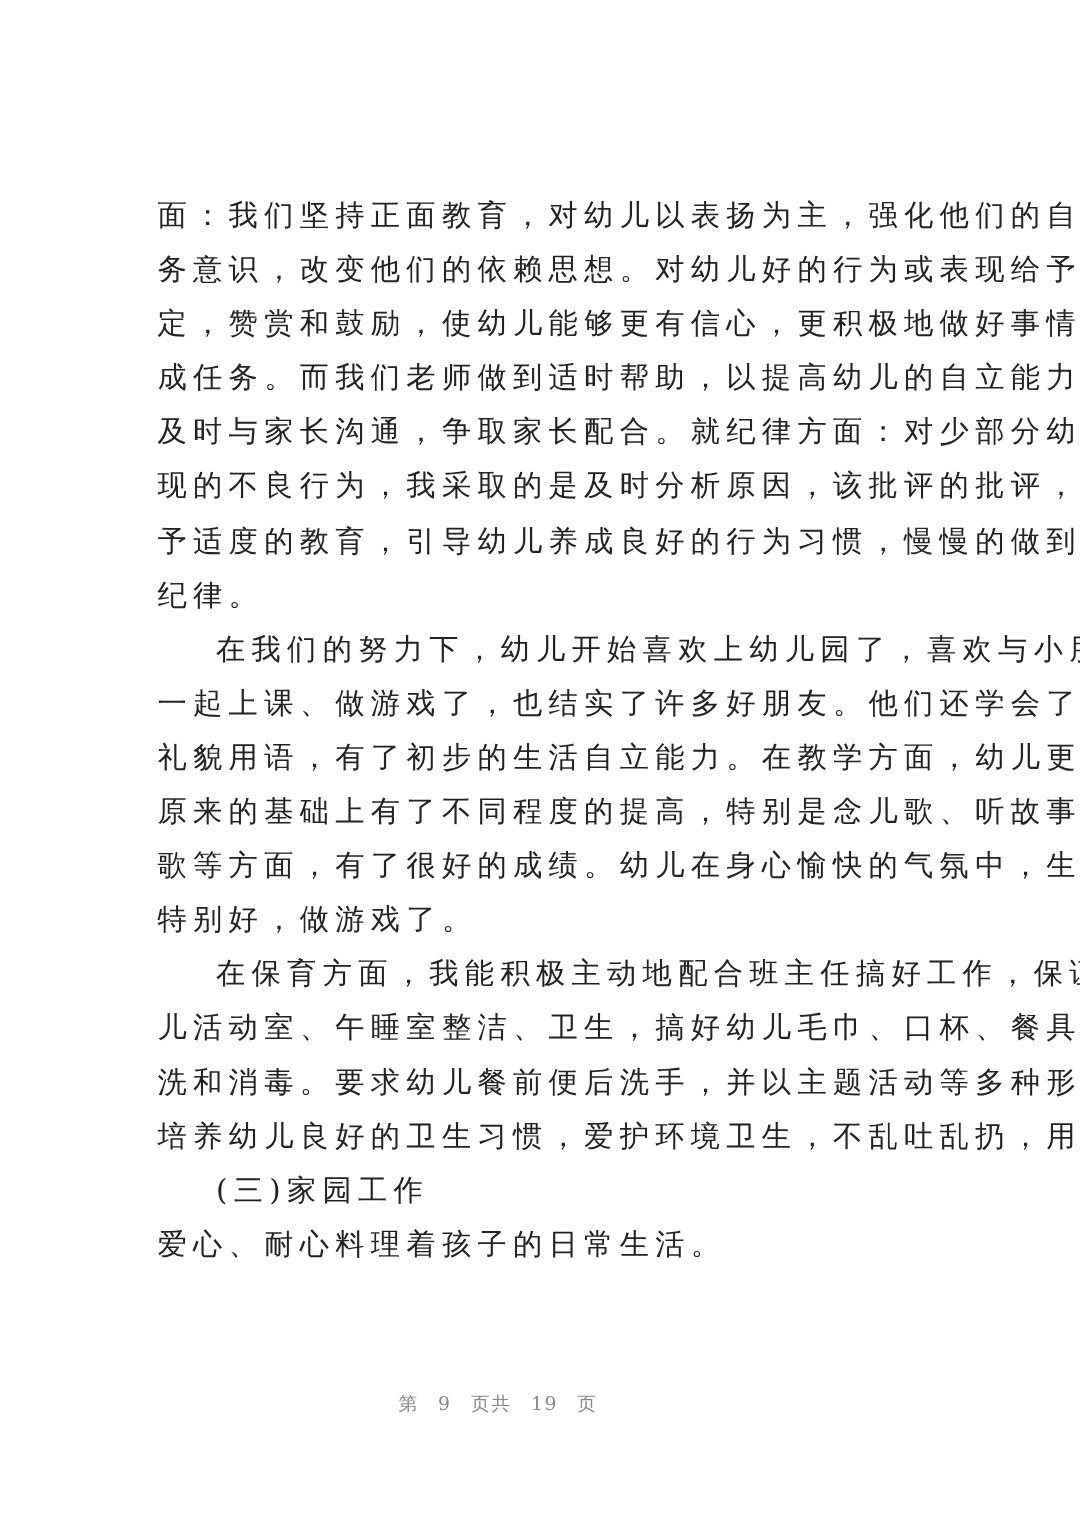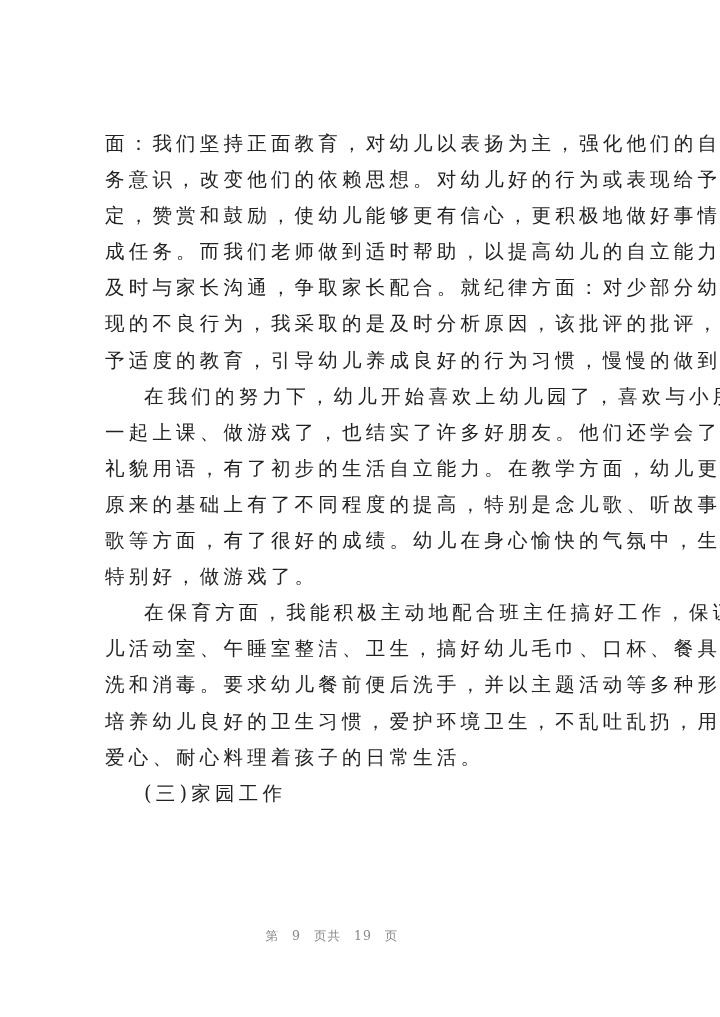--- a/index.html
+++ b/index.html
@@ -59,28 +59,29 @@
 
 <div class="page">
   <div class="body-text">
     <div class="line">面：我们坚持正面教育，对幼儿以表扬为主，强化他们的自我服</div>
     <div class="line">务意识，改变他们的依赖思想。对幼儿好的行为或表现给予肯</div>
     <div class="line">定，赞赏和鼓励，使幼儿能够更有信心，更积极地做好事情，完</div>
     <div class="line">成任务。而我们老师做到适时帮助，以提高幼儿的自立能力，并</div>
     <div class="line">及时与家长沟通，争取家长配合。就纪律方面：对少部分幼儿出</div>
     <div class="line">现的不良行为，我采取的是及时分析原因，该批评的批评，并给</div>
     <div class="line">予适度的教育，引导幼儿养成良好的行为习惯，慢慢的做到遵守</div>
+    <div class="line">纪律。</div>
     <div class="line indent">在我们的努力下，幼儿开始喜欢上幼儿园了，喜欢与小朋友</div>
     <div class="line">一起上课、做游戏了，也结实了许多好朋友。他们还学会了不少</div>
     <div class="line">礼貌用语，有了初步的生活自立能力。在教学方面，幼儿更是在</div>
     <div class="line">原来的基础上有了不同程度的提高，特别是念儿歌、听故事、唱</div>
     <div class="line">歌等方面，有了很好的成绩。幼儿在身心愉快的气氛中，生长也</div>
     <div class="line">特别好，做游戏了。</div>
     <div class="line indent">在保育方面，我能积极主动地配合班主任搞好工作，保证幼</div>
     <div class="line">儿活动室、午睡室整洁、卫生，搞好幼儿毛巾、口杯、餐具的清</div>
     <div class="line">洗和消毒。要求幼儿餐前便后洗手，并以主题活动等多种形式，</div>
     <div class="line">培养幼儿良好的卫生习惯，爱护环境卫生，不乱吐乱扔，用我的</div>
+    <div class="line indent">(三)家园工作</div>
     <div class="line">爱心、耐心料理着孩子的日常生活。</div>
-    <div class="line indent">(三)家园工作</div>
   </div>
 
   <div class="page-footer">第 9 页共 19 页</div>
 </div>
 
 </body></html>

